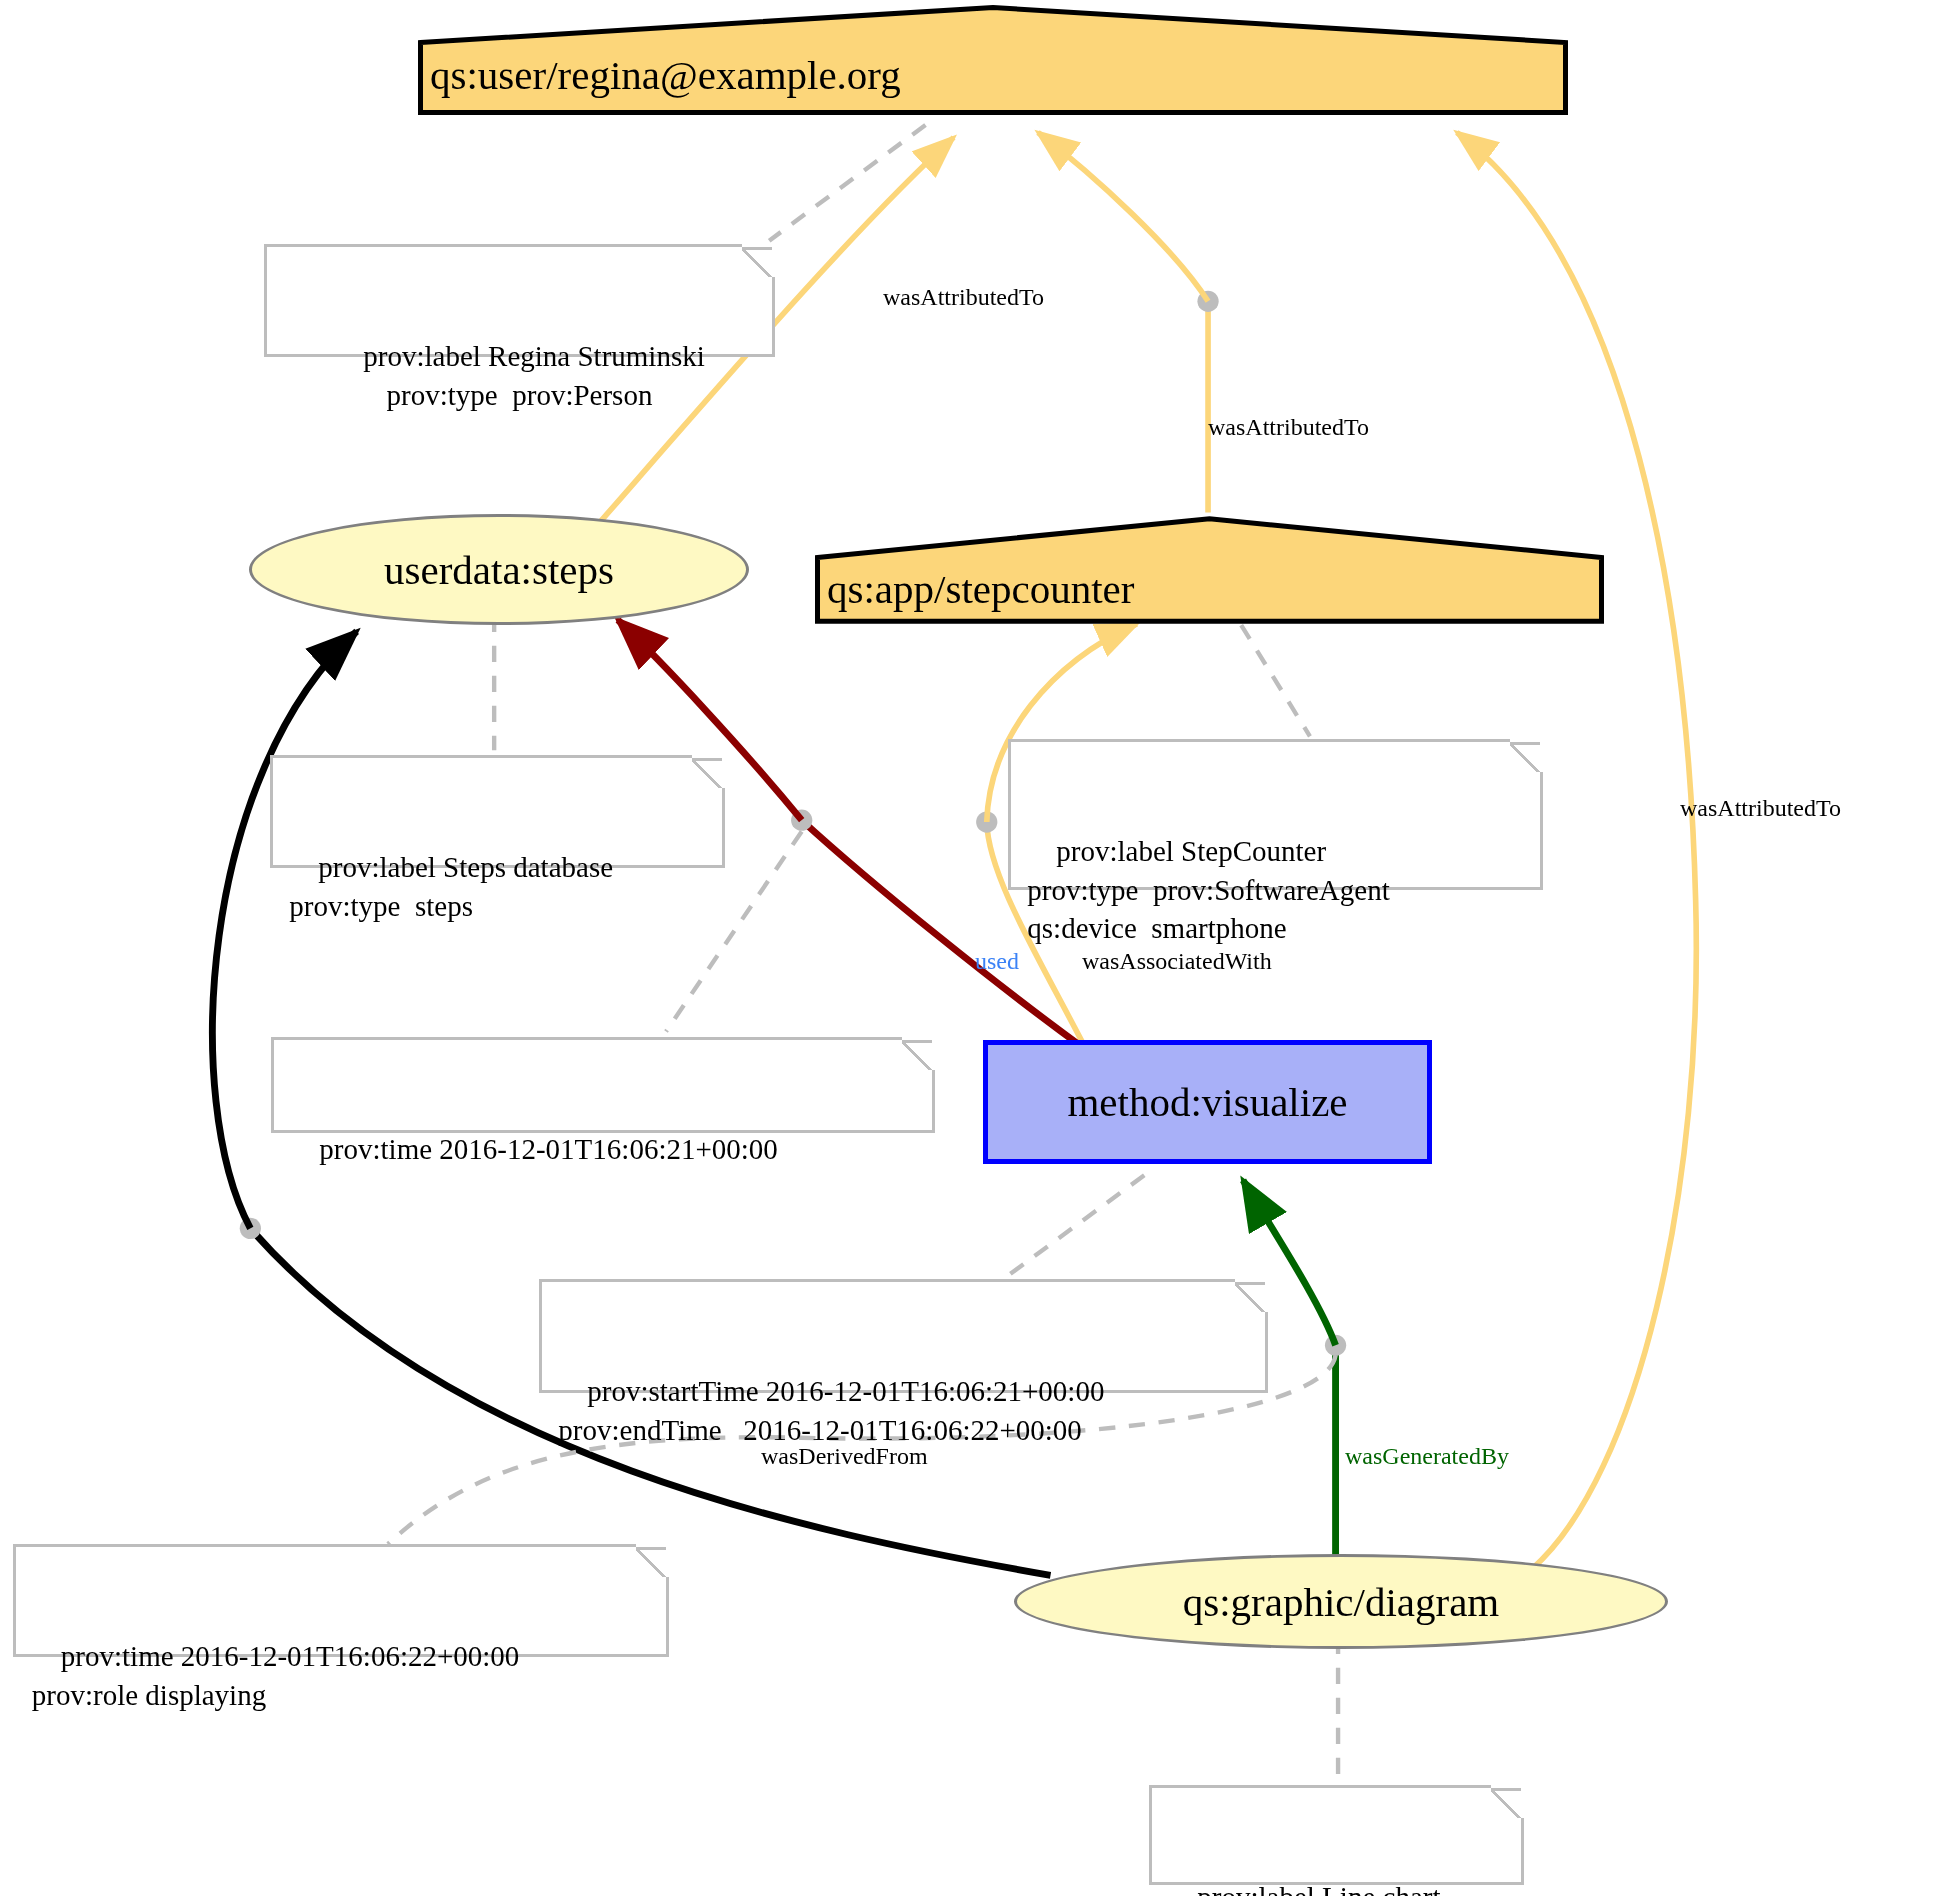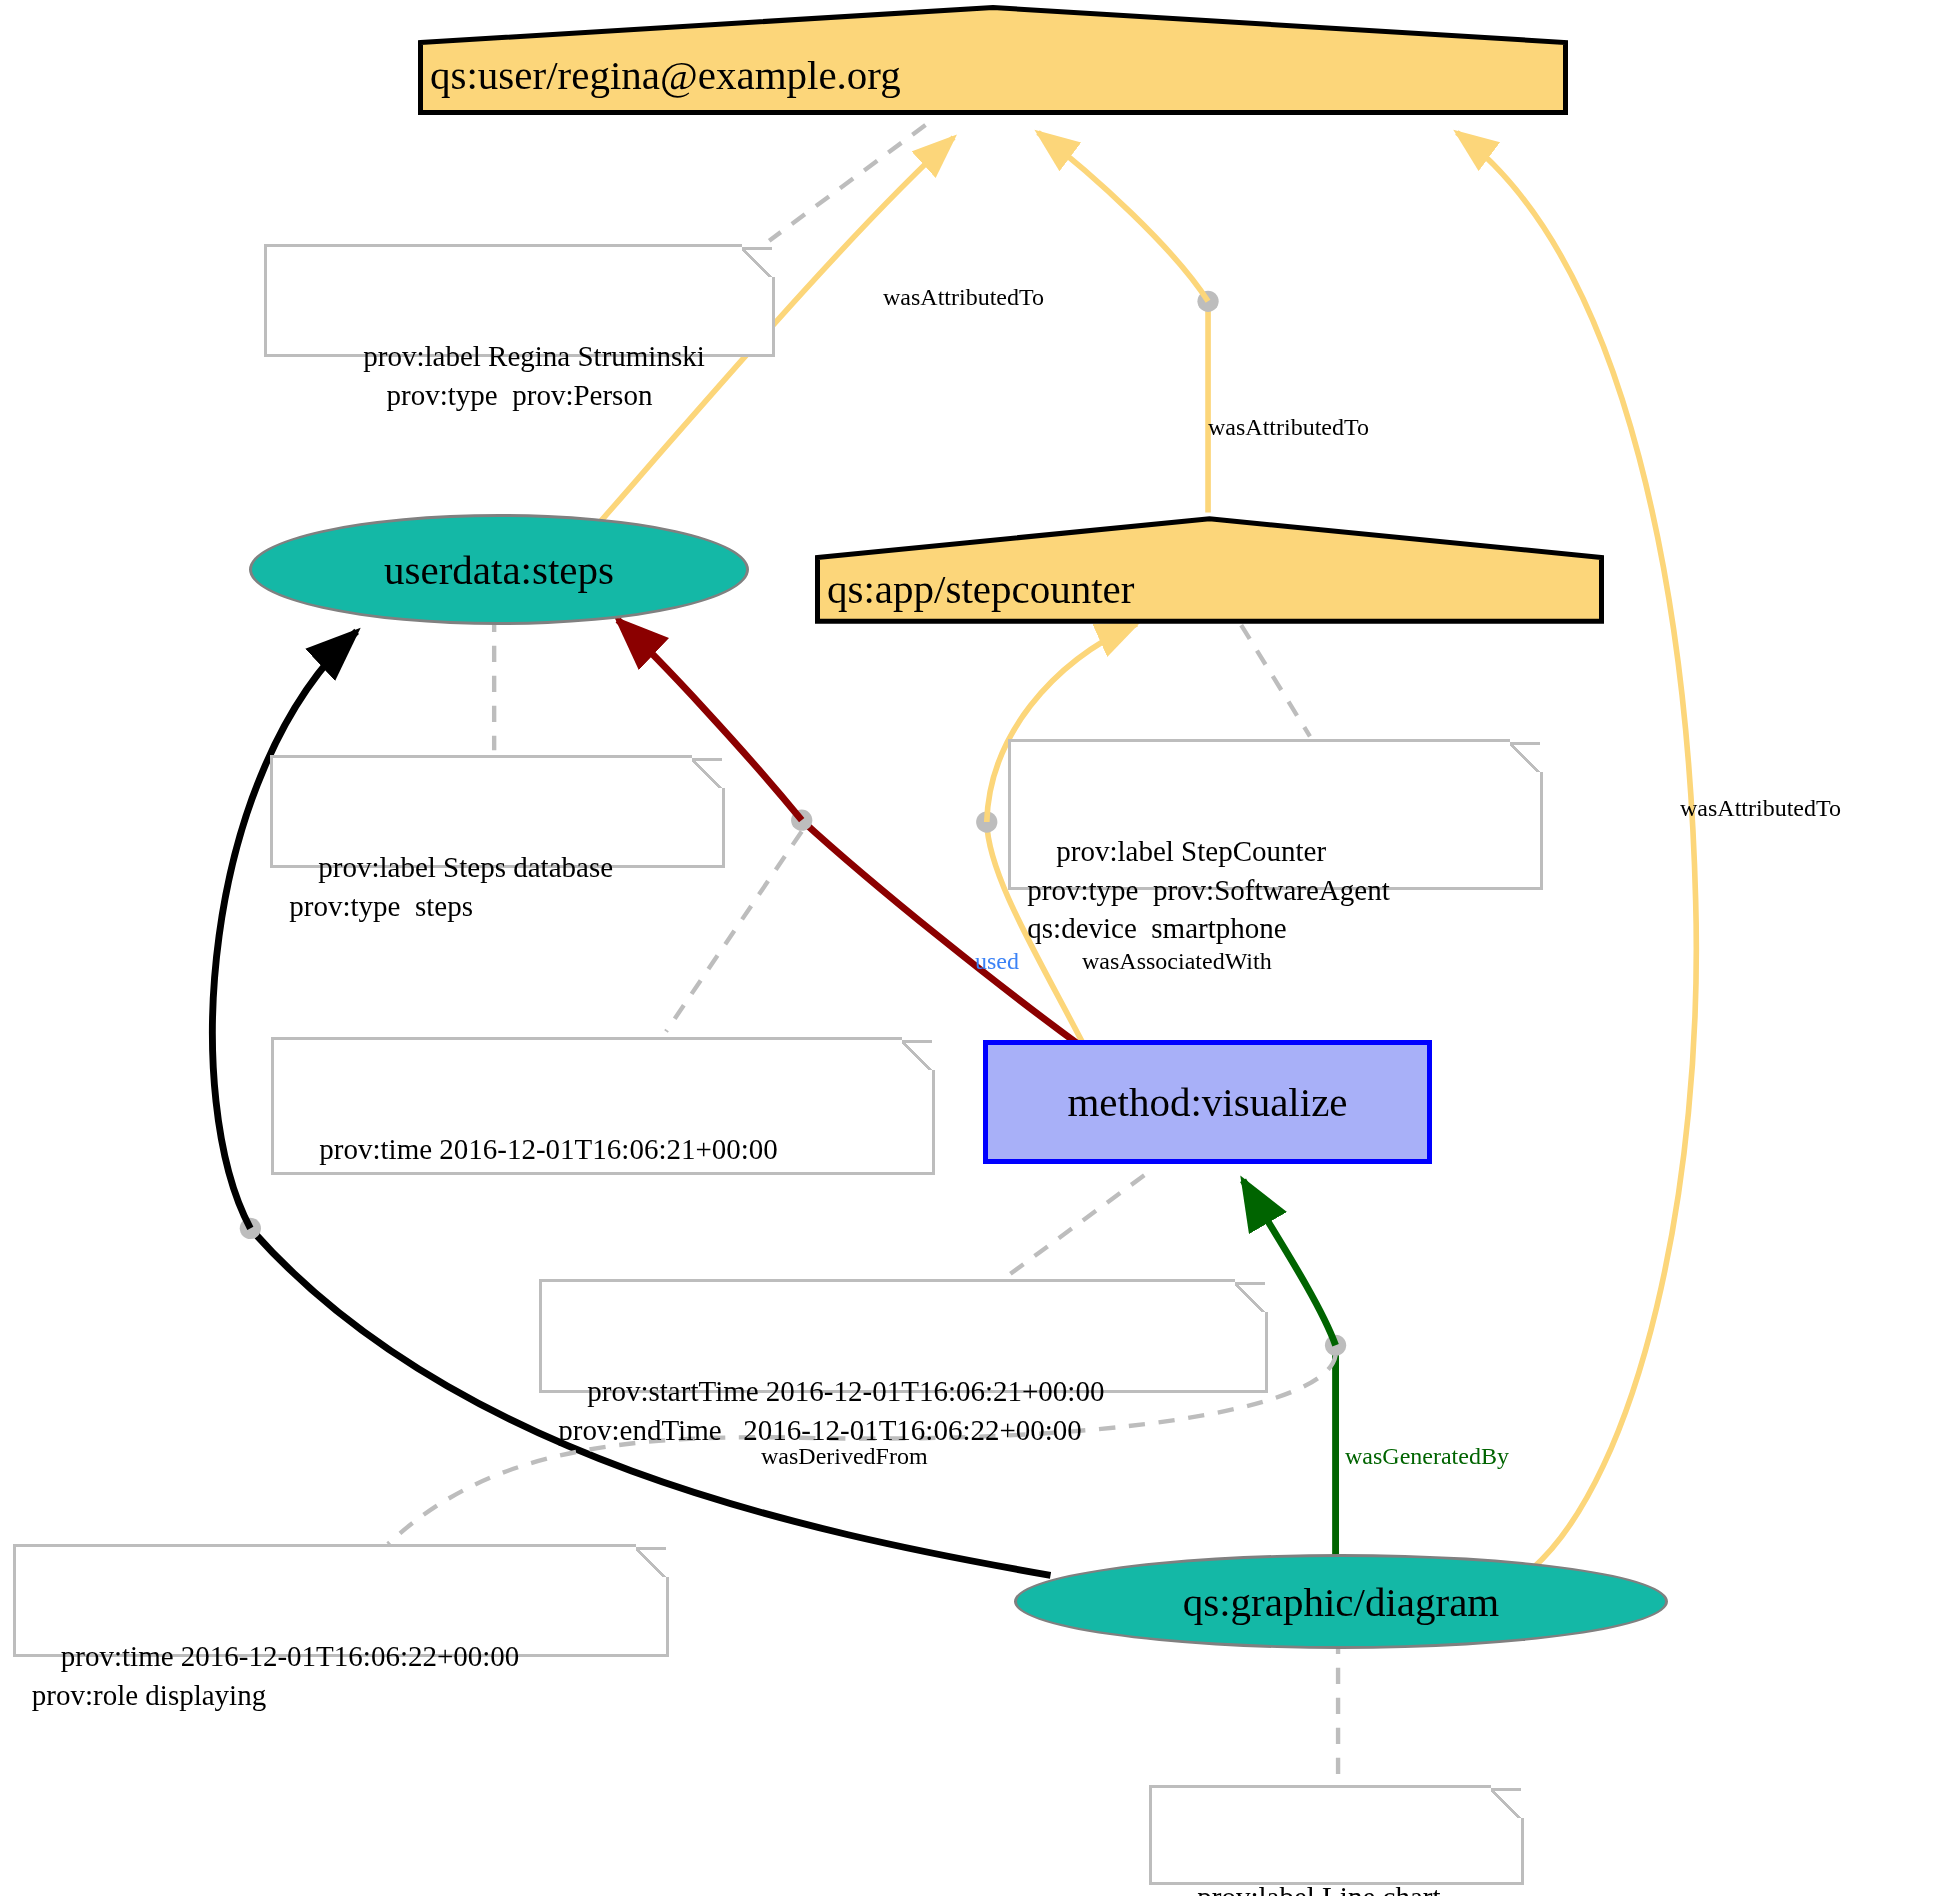--- a/index.html
+++ b/index.html
@@ -31,21 +31,21 @@
     box-sizing: border-box;
     display: flex;
     align-items: center;
     justify-content: center;
     text-align: center;
     color: #000000;
     z-index: 5;
   }
 
   .entity {
-    background: #14b8a6;
+    background: #fef9c3;
     border: 3.8px solid #808080;
     border-radius: 50%;
     font-size: 41px;
     text-align: right;
   }
 
   .activity {
     background: #a8b0f8;
     border: 5px solid #0000ff;
     font-size: 41px;
@@ -208,21 +208,21 @@
 prov:type  steps</span>
   </div>
 
   <div class="note" style="left:1008px; top:739px; width:535px; height:151px;">
     <span class="fold"></span>
     <span>prov:label StepCounter
 prov:type  prov:SoftwareAgent
 qs:device  smartphone</span>
   </div>
 
-  <div class="note" style="left:271px; top:1037px; width:664px; height:138px;">
+  <div class="note" style="left:271px; top:1037px; width:664px; height:96px;">
     <span class="fold"></span>
     <span>prov:time 2016-12-01T16:06:21+00:00</span>
   </div>
 
   <div class="note" style="left:539px; top:1279px; width:729px; height:114px;">
     <span class="fold"></span>
     <span>prov:startTime 2016-12-01T16:06:21+00:00
 prov:endTime   2016-12-01T16:06:22+00:00</span>
   </div>
 

